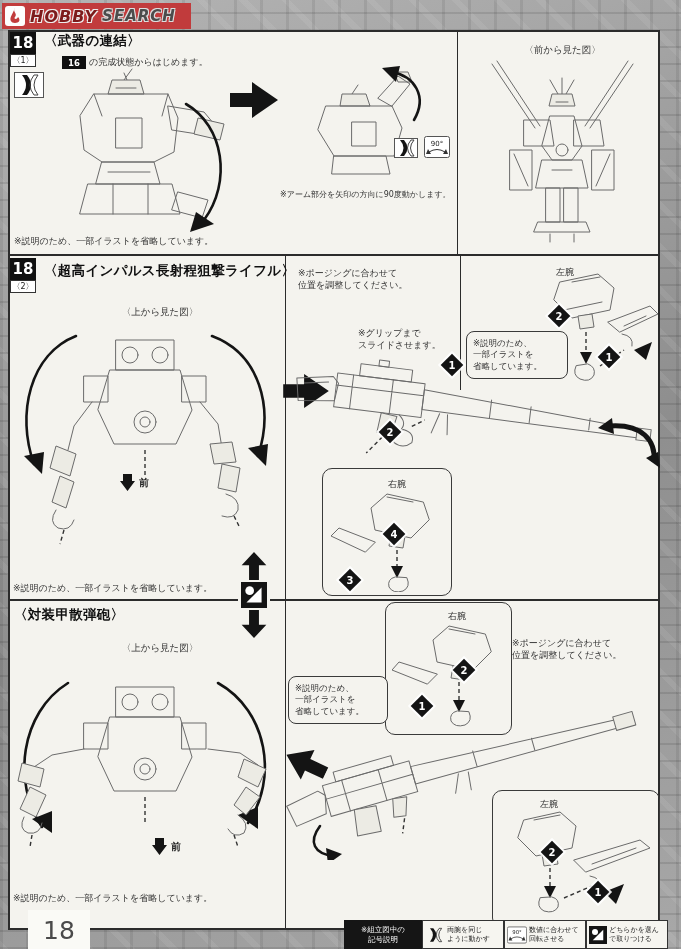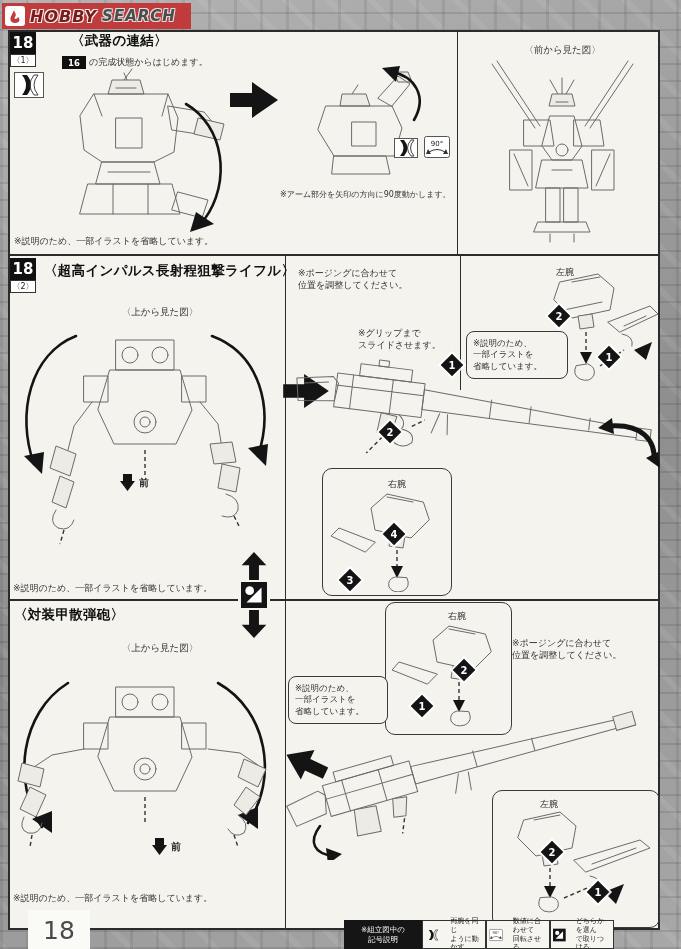--- a/index.html
+++ b/index.html
@@ -39,22 +39,22 @@
   .flamebox{width:20px;height:20px;background:#fdfdfd;border-radius:3px;display:flex;align-items:center;justify-content:center;}
   .logo-hobby{font-size:16px;font-weight:bold;font-style:italic;color:#7d1b1b;letter-spacing:1px;
     text-shadow:1px 1px 0 #eee,-1px -1px 0 #eee,1px -1px 0 #eee,-1px 1px 0 #eee;}
   .logo-search{font-size:15px;font-weight:bold;font-style:italic;color:#4c4c4c;letter-spacing:1px;
     text-shadow:1px 1px 0 #ddd,-1px -1px 0 #ddd,1px -1px 0 #ddd,-1px 1px 0 #ddd;}
   .pagenum{background:#fafaf6;display:flex;align-items:flex-start;justify-content:center;
     font-size:25px;color:#4a4a4a;padding-top:6px;box-sizing:border-box;}
   .legendbar{display:flex;height:29px;border-radius:9px;}
   .legendhead{width:78px;background:#151515;color:#fff;font-size:7.5px;line-height:1.25;
     display:flex;align-items:center;justify-content:center;text-align:center;white-space:pre-line;}
-  .legenditem{width:64px;background:#f6f5f0;border:1px solid #333;box-sizing:border-box;
-    display:flex;align-items:center;gap:10px;padding:0 2px;}
+  .legenditem{width:82px;background:#f6f5f0;border:1px solid #333;box-sizing:border-box;
+    display:flex;align-items:center;gap:2px;padding:0 2px;}
   .legenditem .ltext{font-size:7px;line-height:1.25;color:#222;white-space:pre-line;}
   .updown{display:flex;flex-direction:column;align-items:center;gap:2px;background:#f4f3ee;padding:2px 3px;}
   svg{display:block;}
   .sk{stroke:#6b6b6b;stroke-width:1;fill:none;stroke-linejoin:round;stroke-linecap:round;}
   .skf{stroke:#6b6b6b;stroke-width:1;fill:#ecebe4;stroke-linejoin:round;}
   .blk{fill:#141414;}
   .arc{stroke:#141414;stroke-width:2.6;fill:none;stroke-linecap:round;}
   .dash{stroke:#333;stroke-width:1.4;fill:none;stroke-dasharray:4 3;}
 </style>
 </head>
@@ -75,21 +75,21 @@
   <div class="abs sheet" style="left:8px;top:30px;width:652px;height:900px;"></div>
   <div class="abs hline" style="left:8px;top:254px;width:652px;"></div>
   <div class="abs hline" style="left:8px;top:599px;width:652px;"></div>
   <div class="abs vline" style="left:457px;top:30px;height:224px;"></div>
   <div class="abs vline" style="left:285px;top:255px;height:345px;"></div>
   <div class="abs vline" style="left:460px;top:255px;height:135px;"></div>
   <div class="abs vline" style="left:285px;top:600px;height:330px;"></div>
 
   <div class="abs stepbox" style="left:10px;top:32px;">18</div>
   <div class="abs substep" style="left:10px;top:54px;">〈1〉</div>
-  <div class="abs title" style="left:44px;top:32px;margin-left:27px;">〈武器の連結〉</div>
+  <div class="abs title" style="left:44px;top:32px;">〈武器の連結〉</div>
   <div class="abs introrow" style="left:62px;top:56px;">
     <span class="refbox">16</span>
     <span class="introtext">の完成状態からはじめます。</span>
   </div>
 
   <div class="abs" style="left:14px;top:72px;">
     <svg width="30" height="26" viewBox="0 0 30 26">
         <rect x="0.5" y="0.5" width="29" height="25" fill="#fff" stroke="#555"></rect>
         <path d="M8 3 Q16 13 8 23 L13 23 Q21 13 13 3 Z" fill="#141414"></path>
         <path d="M24 3 Q16 13 24 23 L20 23 Q12 13 20 3 Z" fill="none" stroke="#444"></path>

